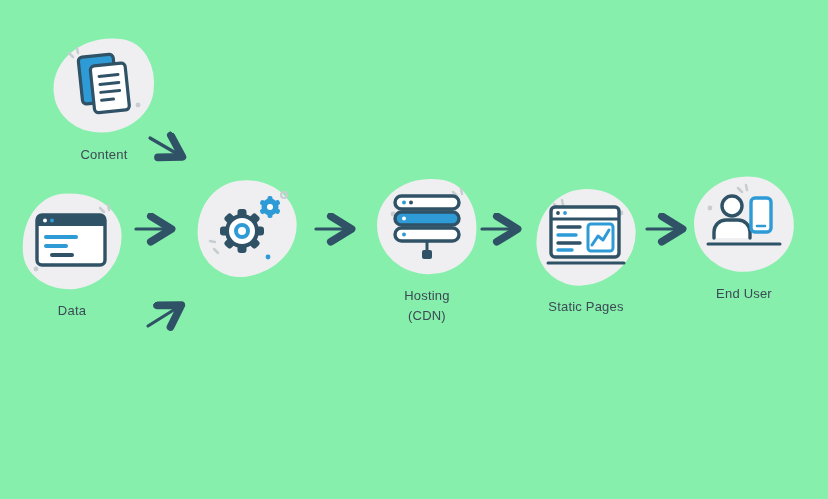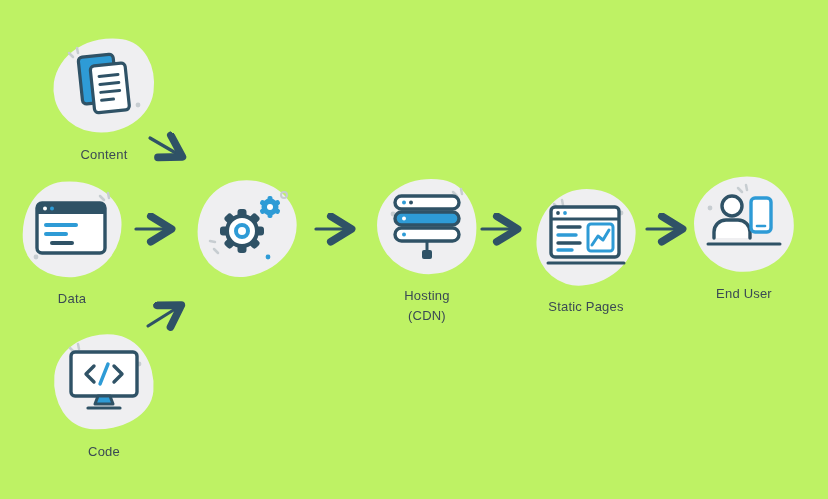--- a/index.html
+++ b/index.html
@@ -1,27 +1,27 @@
 <!DOCTYPE html>
 <html><head>
 <meta charset="utf-8">
 <style>
   * { margin:0; padding:0; box-sizing:border-box; }
   html,body { background:#ffffff; font-family:"Liberation Sans", sans-serif; }
-  .canvas { position:relative; width:828px; height:499px; background:#bef264; overflow:hidden; }
+  .canvas { position:relative; width:828px; height:499px; background:#86efac; overflow:hidden; }
 
   .node { position:absolute; width:130px; display:flex; flex-direction:column; align-items:center; }
   .icon-wrap { position:relative; width:100px; height:96px; display:flex; align-items:center; justify-content:center; }
   .blob { position:absolute; inset:0; background:#efeff1; }
   .icon { position:relative; z-index:1; }
   .label { margin-top:12px; font-size:13px; color:#3b4a54; text-align:center; line-height:1.5; letter-spacing:.2px; }
   .label span { display:block; }
 
   .n-content { left:39px;  top:37px;  }
-  .n-data    { left:7px;   top:181px; }
+  .n-data    { left:7px;   top:193px; }
   .n-code    { left:39px;  top:334px; }
   .n-ssg     { left:182px; top:180px; }
   .n-hosting { left:362px; top:178px; }
   .n-static  { left:521px; top:189px; }
   .n-user    { left:679px; top:176px;align-items:center; }
 
   .n-content .blob { border-radius:62% 38% 55% 45% / 55% 50% 50% 45%; transform:rotate(8deg); }
   .n-data .blob    { border-radius:45% 55% 52% 48% / 58% 45% 55% 42%; transform:rotate(-6deg); }
   .n-code .blob    { border-radius:55% 45% 60% 40% / 48% 55% 45% 52%; transform:rotate(5deg); }
   .n-ssg .blob     { border-radius:48% 52% 58% 42% / 55% 48% 52% 45%; transform:rotate(-8deg); }
@@ -86,39 +86,20 @@
         <line x1="16" y1="38" x2="46" y2="38" stroke="#2e9bd6" stroke-width="4" stroke-linecap="round"></line>
         <line x1="16" y1="47" x2="36" y2="47" stroke="#2e9bd6" stroke-width="4" stroke-linecap="round"></line>
         <line x1="22" y1="56" x2="42" y2="56" stroke="#2f5266" stroke-width="4" stroke-linecap="round"></line>
       </svg>
     </div>
     <div class="label">
       <span>Data</span>
     </div>
   </div>
 
-  <div class="node n-code">
-    <div class="icon-wrap">
-      <div class="blob"></div>
-      <svg class="icon" width="84" height="84" viewBox="0 0 84 84">
-        <line x1="8" y1="8" x2="12" y2="12" stroke="#c7cdd1" stroke-width="2.5" stroke-linecap="round"></line>
-        <line x1="16" y1="4" x2="17" y2="9" stroke="#c7cdd1" stroke-width="2.5" stroke-linecap="round"></line>
-        <circle cx="77" cy="24" r="2.4" fill="#c7cdd1"></circle>
-        <rect x="9" y="12" width="66" height="44" rx="4" fill="#ffffff" stroke="#2f5266" stroke-width="3.4"></rect>
-        <polyline points="32,26 24,34 32,42" fill="none" stroke="#2f5266" stroke-width="3.4" stroke-linecap="round" stroke-linejoin="round"></polyline>
-        <polyline points="52,26 60,34 52,42" fill="none" stroke="#2f5266" stroke-width="3.4" stroke-linecap="round" stroke-linejoin="round"></polyline>
-        <line x1="46" y1="24" x2="38" y2="44" stroke="#2e9bd6" stroke-width="3.4" stroke-linecap="round"></line>
-        <path d="M36,56 L33,64 L51,64 L48,56 Z" fill="#2e9bd6" stroke="#2f5266" stroke-width="3" stroke-linejoin="round"></path>
-        <line x1="26" y1="68" x2="58" y2="68" stroke="#2f5266" stroke-width="3.2" stroke-linecap="round"></line>
-      </svg>
-    </div>
-    <div class="label">
-      <span>Code</span>
-    </div>
-  </div>
 
   <div class="node n-ssg">
     <div class="icon-wrap">
       <div class="blob"></div>
       <svg class="icon" width="90" height="90" viewBox="0 0 90 90">
         <circle cx="82" cy="12" r="3" fill="none" stroke="#c7cdd1" stroke-width="2"></circle>
         <line x1="12" y1="66" x2="16" y2="70" stroke="#c7cdd1" stroke-width="2.5" stroke-linecap="round"></line>
         <line x1="8" y1="58" x2="13" y2="59" stroke="#c7cdd1" stroke-width="2.5" stroke-linecap="round"></line>
         <circle cx="66" cy="74" r="2.4" fill="#2e9bd6"></circle>
 

